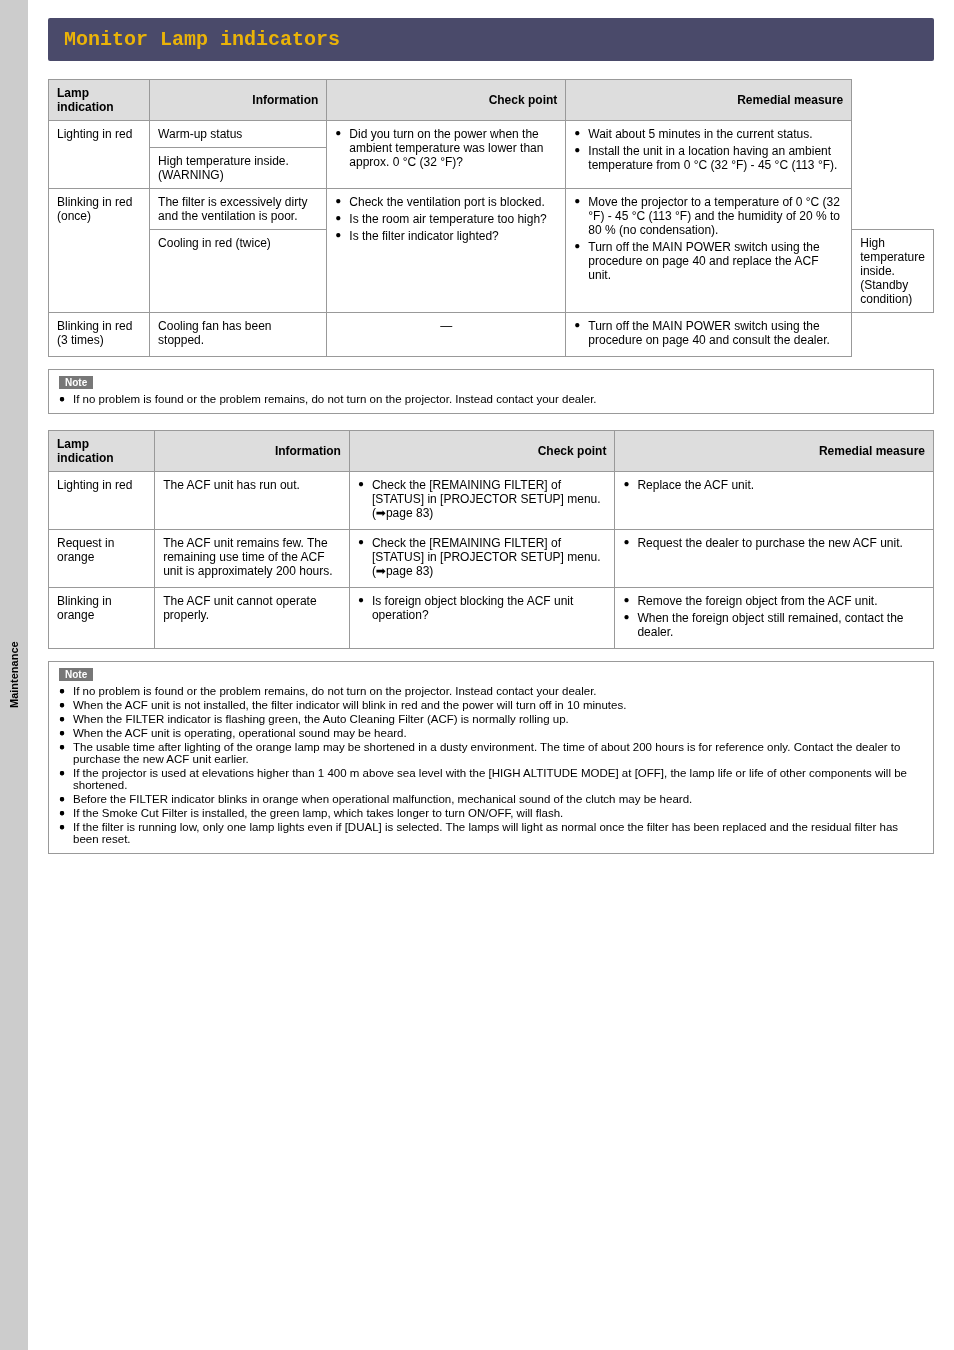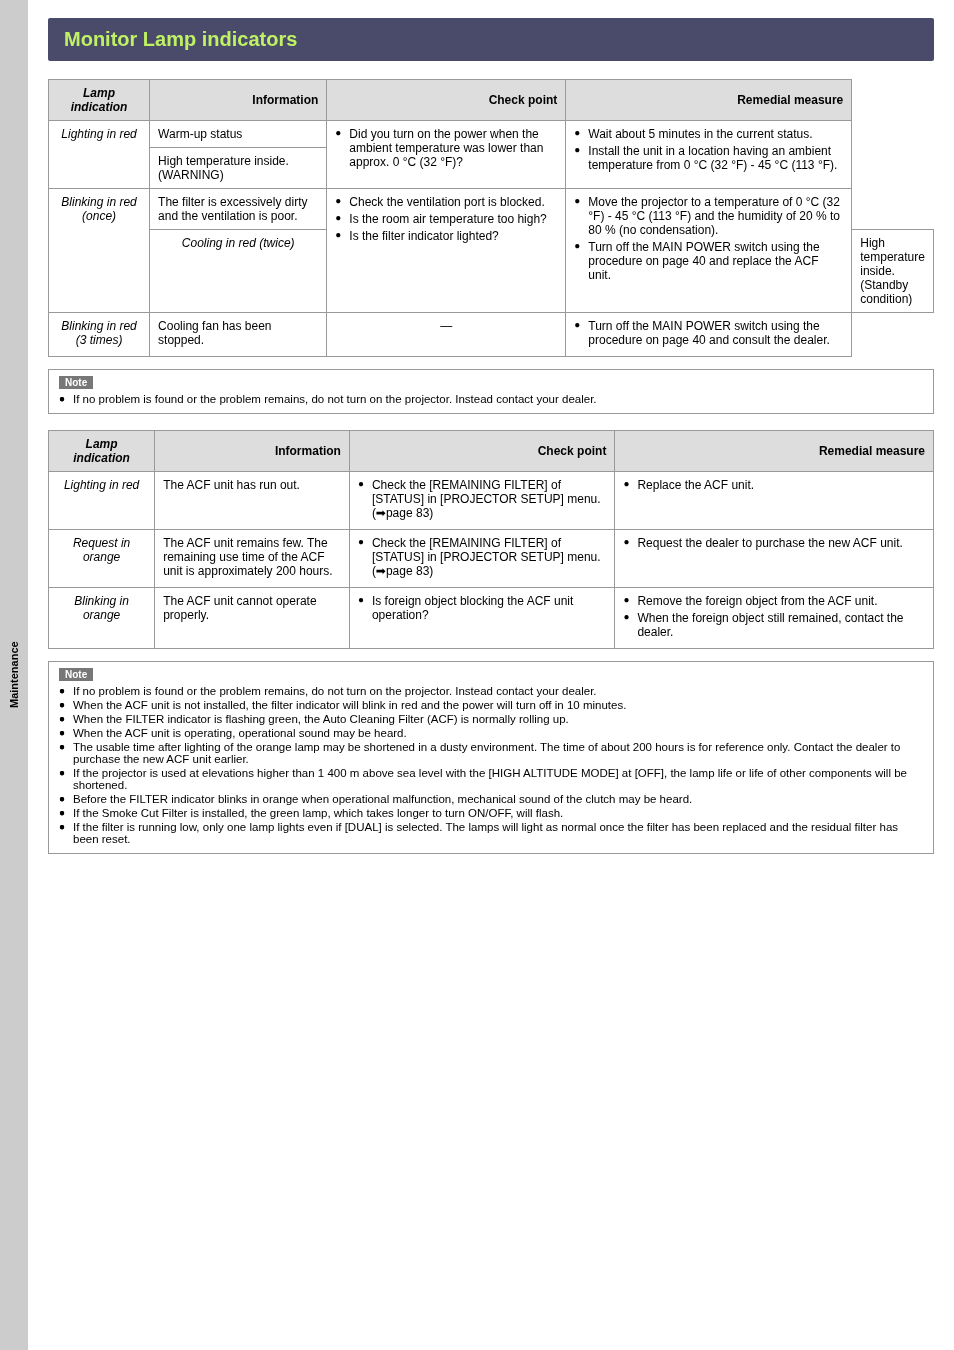--- a/index.html
+++ b/index.html
@@ -33,26 +33,27 @@
       min-height: 1350px;
     }
 
     .main-content {
       flex: 1;
       padding: 18px 20px 20px 20px;
     }
 
     .page-title-bar {
       background: #4a4a6a;
-      color: #bef264;
+      color: #eab308;
       font-size: 20px;
       font-weight: bold;
       padding: 10px 16px;
       margin-bottom: 18px;
       border-radius: 2px;
+      font-family: Liberation Mono, monospace;
     }
 
     .section-heading {
       font-size: 16px;
       font-weight: bold;
       margin-bottom: 8px;
       display: flex;
       align-items: center;
       gap: 6px;
     }
@@ -114,21 +115,21 @@
       font-size: 10px;
     }
 
     .page-number {
       font-size: 22px;
       font-weight: bold;
       font-style: italic;
       margin-top: 10px;
     }
 
-    .col-lamp { width: 12%; text-align: center; font-style: italic; }
+    .col-lamp { width: 12%; text-align: left; }
     .col-info { width: 22%; }
     .col-check { width: 30%; }
     .col-remedy { width: 36%; }
 
     .dash-cell { text-align: center; }
   </style>
 </head>
 <body>
 
 <div class="page-wrapper">

